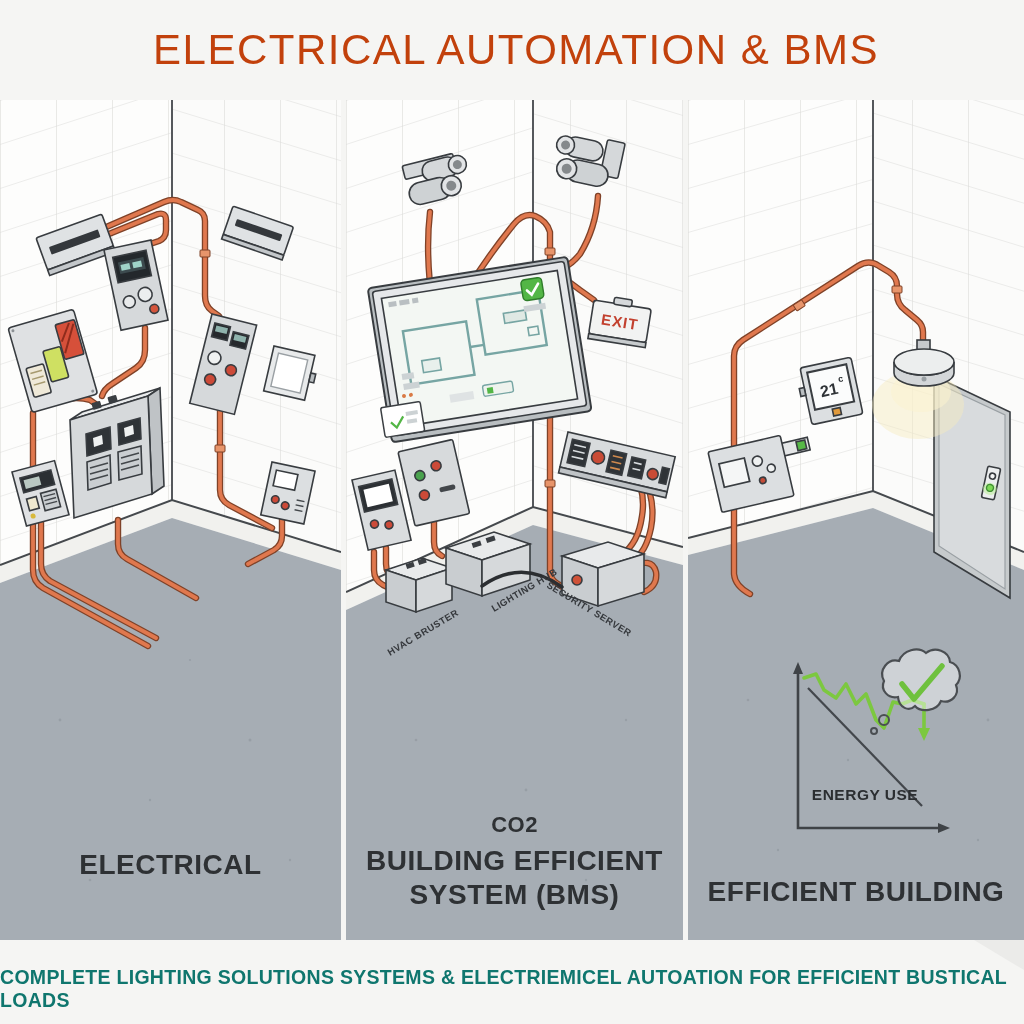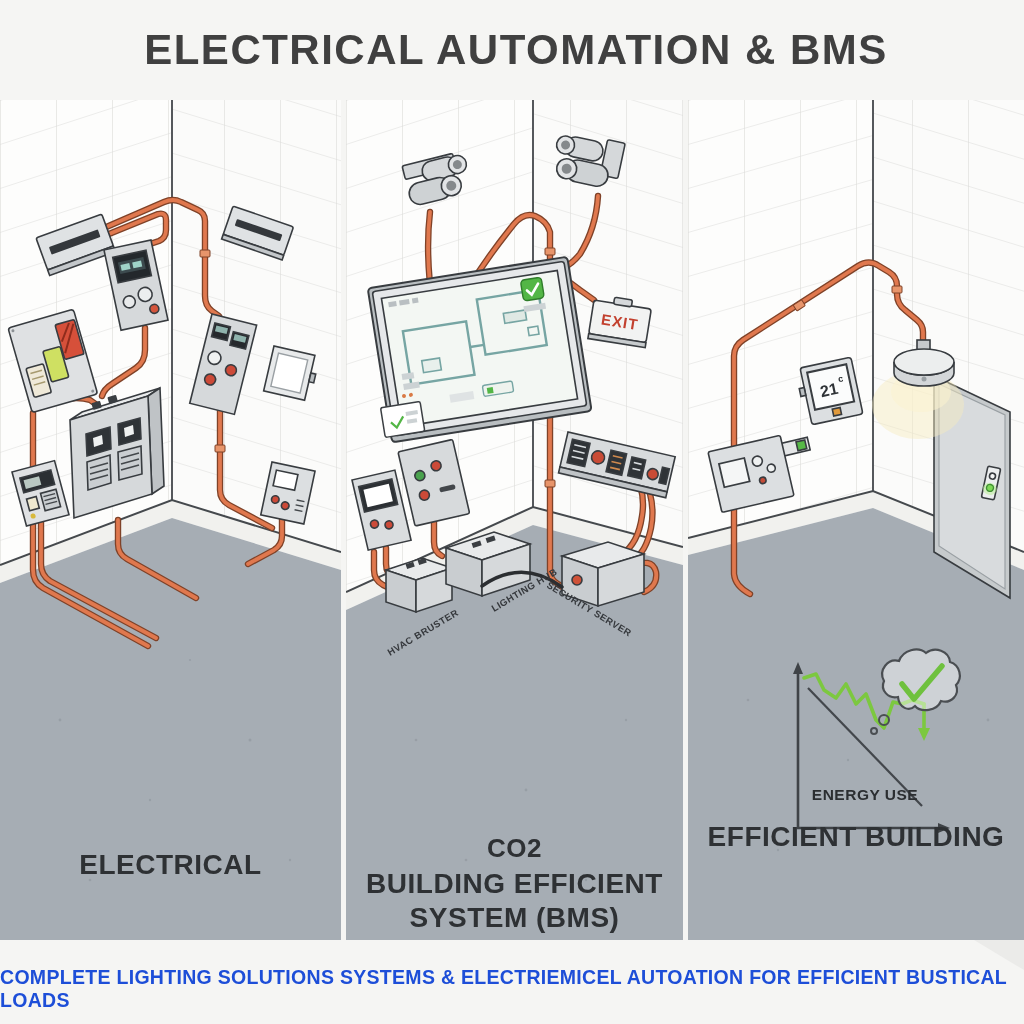--- a/index.html
+++ b/index.html
@@ -1,27 +1,27 @@
 <!DOCTYPE html>
 <html><head>
 <meta charset="utf-8">
 <style>
   html,body{margin:0;padding:0;background:#e9e9e7;}
   .canvas{position:relative;width:1024px;height:1024px;background:#f5f5f3;overflow:hidden;
           font-family:"Liberation Sans",sans-serif;}
   header{height:100px;display:flex;align-items:center;justify-content:center;}
-  .title{font-size:42px;font-weight:700;letter-spacing:1.5px;color:#404040;margin-left:8px;}
+  .title{font-size:42px;font-weight:400;letter-spacing:1.5px;color:#c2410c;margin-left:8px;}
   .panels{display:grid;grid-template-columns:341px 337px 336px;column-gap:5px;height:840px;background:#f5f5f3;}
   .panel{position:relative;background:#fcfcfb;overflow:hidden;}
   .panel svg{position:absolute;left:0;top:0;}
   .panel-label{position:absolute;left:0;right:0;text-align:center;color:#2e3134;font-weight:700;z-index:5;}
   .panel-label .line{font-size:28px;line-height:34px;letter-spacing:.5px;}
-  .panel-label .tag{font-size:26px;line-height:26px;margin-bottom:6px;letter-spacing:.5px;margin-top:23px;}
+  .panel-label .tag{font-size:22px;line-height:26px;margin-bottom:6px;letter-spacing:.5px;}
   footer{height:84px;display:flex;align-items:flex-start;justify-content:center;position:relative;}
-  .caption{margin-top:26px;font-size:19.5px;font-weight:700;letter-spacing:.3px;color:#1d4ed8;}
+  .caption{margin-top:26px;font-size:19.5px;font-weight:700;letter-spacing:.3px;color:#0f766e;}
   
   .co{fill:none;stroke:#7f4228;stroke-width:6.4;stroke-linecap:round;stroke-linejoin:round;}
   .ci{fill:none;stroke:#e0784e;stroke-width:3.8;stroke-linecap:round;stroke-linejoin:round;}
   .dev{stroke:#383c40;stroke-width:1.6;}
   svg text{font-family:"Liberation Sans",sans-serif;}
 </style>
 </head>
 <body>
 
 <div class="canvas">
@@ -447,21 +447,21 @@
 
         <g>
           <path d="M210,597 C200,599 192,590 196,581 C190,570 200,558 211,561 C215,550 230,546 238,553
                    C247,546 261,551 262,562 C272,565 275,578 268,585 C272,595 263,604 253,601
                    C249,611 233,613 227,606 C221,612 211,608 210,597 Z" fill="#ffffff" fill-opacity=".45" stroke="#4a4e52" stroke-width="2.2"></path>
           <path d="M214,584 L226,599 L254,566" fill="none" stroke="#6fc13e" stroke-width="5.5" stroke-linecap="round" stroke-linejoin="round"></path>
           <circle cx="196" cy="620" r="5" fill="none" stroke="#4a4e52" stroke-width="2"></circle>
           <circle cx="186" cy="631" r="3" fill="none" stroke="#4a4e52" stroke-width="2"></circle>
         </g>
       </svg>
-      <div class="panel-label" style="top:720px;text-align:center;">
+      <div class="panel-label" style="top:775px;text-align:center;">
         <div class="line">EFFICIENT BUILDING</div>
       </div>
     </section>
   </div>
 
   <footer>
     <p class="caption">COMPLETE LIGHTING SOLUTIONS SYSTEMS &amp; ELECTRIEMICEL AUTOATION FOR EFFICIENT BUSTICAL LOADS</p>
     <svg width="90" height="40" style="position:absolute;right:0;top:0;">
       <polygon points="90,0 90,30 40,0" fill="#ebebe9"></polygon>
     </svg>

